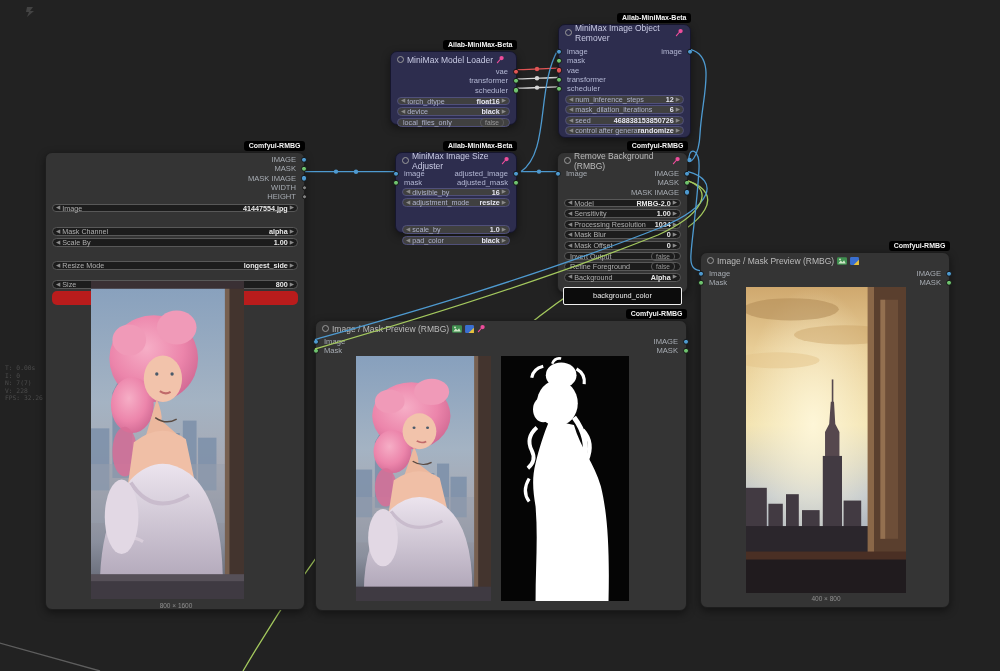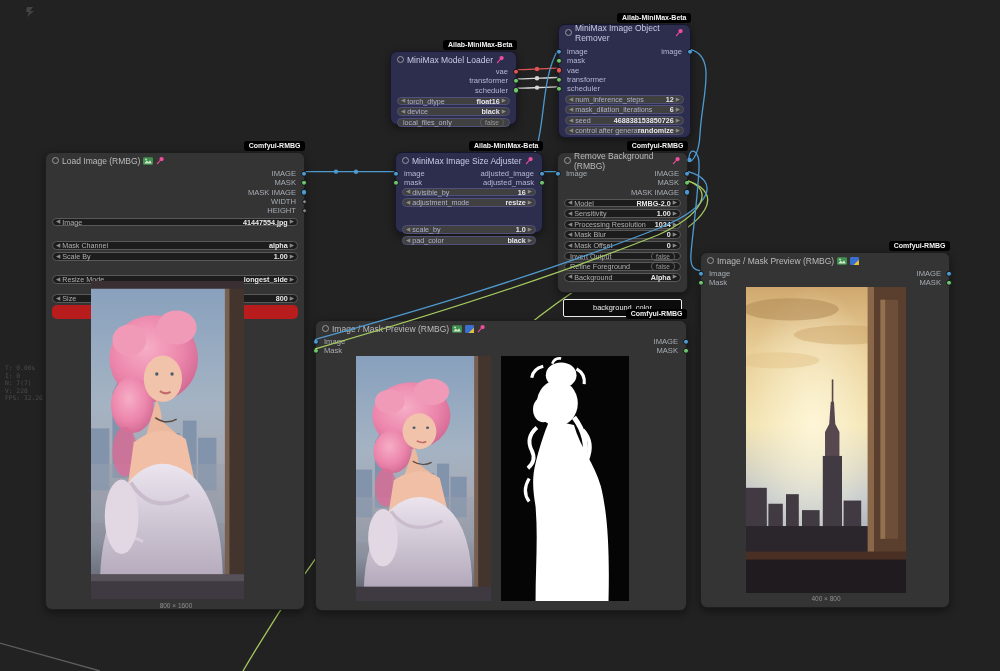--- a/index.html
+++ b/index.html
@@ -39,21 +39,21 @@
   .wlabel{flex:1;margin-left:2px;white-space:nowrap;overflow:hidden}
   .wvalue{font-weight:bold;margin-right:2px;white-space:nowrap}
   .minimax .wvalue{color:#e6e6f2}
   .rmbg .wvalue{color:#eaeaea}
   .arr{font-size:5.5px;color:#8a8a8a;line-height:1;flex:none}
   .widget.toggle .wvalue{font-weight:normal;color:#999;border:1px solid #5a5a5a;border-radius:4px;
           padding:0 4px;font-size:6.6px}
   .upload-btn{height:8.8px;margin:2.2px 6px 0;border-radius:5px;background:#4c1d95;
           border:7px solid #b91c1c;color:#c8c8c8;font-size:7.2px;display:flex;align-items:center;
           justify-content:center;cursor:pointer;box-sizing:border-box}
-  .colorwidget{height:18px;margin:17px 5px 0;background:#0c0c0c;border:1px solid #f0f0f0;
+  .colorwidget{height:18px;margin:5px 5px 0;background:#0c0c0c;border:1px solid #f0f0f0;
           color:#ececec;font-size:7.4px;display:flex;align-items:center;justify-content:center;
           border-radius:2px;box-sizing:border-box;cursor:pointer}
   .imgwrap{position:absolute;overflow:hidden;background:#1a1a1a}
   .imgwrap svg{display:block;width:100%;height:100%}
   .imgcaption{position:absolute;font-size:6.5px;color:#8f8f8f;text-align:center}
   .applogo{position:absolute;left:24px;top:6px;opacity:.32;z-index:1}
 </style>
 </head>
 <body>
 
@@ -193,33 +193,20 @@
   <div class="widget" style="margin-top:1.6px">
       <span class="arr">◀</span>
       <span class="wlabel">control after generate</span>
       <span class="wvalue">randomize</span>
       <span class="arr">▶</span>
     </div>
 </div>
 
 <div class="node rmbg" style="left:45px;top:152px;width:260px;height:458px">
   <div class="badge">Comfyui-RMBG</div>
-  <div class="ntitle">
-    <i class="cdot"></i>
-    <span class="ttext">Load Image (RMBG)</span>
-    <svg class="ticon" width="10" height="8" viewBox="0 0 12 9">
-        <rect width="12" height="9" rx="1.5" fill="#3f8f4f"></rect>
-        <path d="M1.5 7.5 L4.5 4 L6.5 6 L8.5 3.5 L10.5 7.5 Z" fill="#cfe8c8"></path>
-        <circle cx="3.6" cy="2.6" r="1" fill="#e8f0d8"></circle>
-      </svg>
-    <svg class="pin" width="9" height="9" viewBox="0 0 10 10">
-        <circle cx="6.2" cy="3.4" r="2.4" fill="#ee4d9b"></circle>
-        <path d="M4.6 5 L1.6 8.6" stroke="#ee4d9b" stroke-width="1.3" stroke-linecap="round"></path>
-      </svg>
-  </div>
   <div class="slots">
     <div class="srow">
         <span class="sout">IMAGE</span>
         <i class="dot blue r"></i>
       </div>
     <div class="srow">
         <span class="sout">MASK</span>
         <i class="dot green r"></i>
       </div>
     <div class="srow">
@@ -315,21 +302,21 @@
       <rect x="90" width="10" height="205" fill="#43342e"></rect>
       <rect x="87.5" width="3" height="205" fill="#776050"></rect>
       <rect width="100" height="5" fill="#3a3034"></rect>
       <rect y="193" width="100" height="12" fill="#3f3a42"></rect>
       <rect y="189" width="100" height="4.5" fill="#565058"></rect>
     </svg>
   </div>
   <div class="imgcaption" style="left:0;top:449px;width:260px">800 × 1600</div>
 </div>
 
-<div class="node minimax" style="left:395px;top:152px;width:148px;height:81px">
+<div class="node minimax" style="left:395px;top:152px;width:122px;height:81px">
   <div class="badge">Ailab-MiniMax-Beta</div>
   <div class="ntitle">
     <i class="cdot"></i>
     <span class="ttext">MiniMax Image Size Adjuster</span>
     <svg class="pin" width="9" height="9" viewBox="0 0 10 10">
         <circle cx="6.2" cy="3.4" r="2.4" fill="#ee4d9b"></circle>
         <path d="M4.6 5 L1.6 8.6" stroke="#ee4d9b" stroke-width="1.3" stroke-linecap="round"></path>
       </svg>
   </div>
   <div class="slots">

